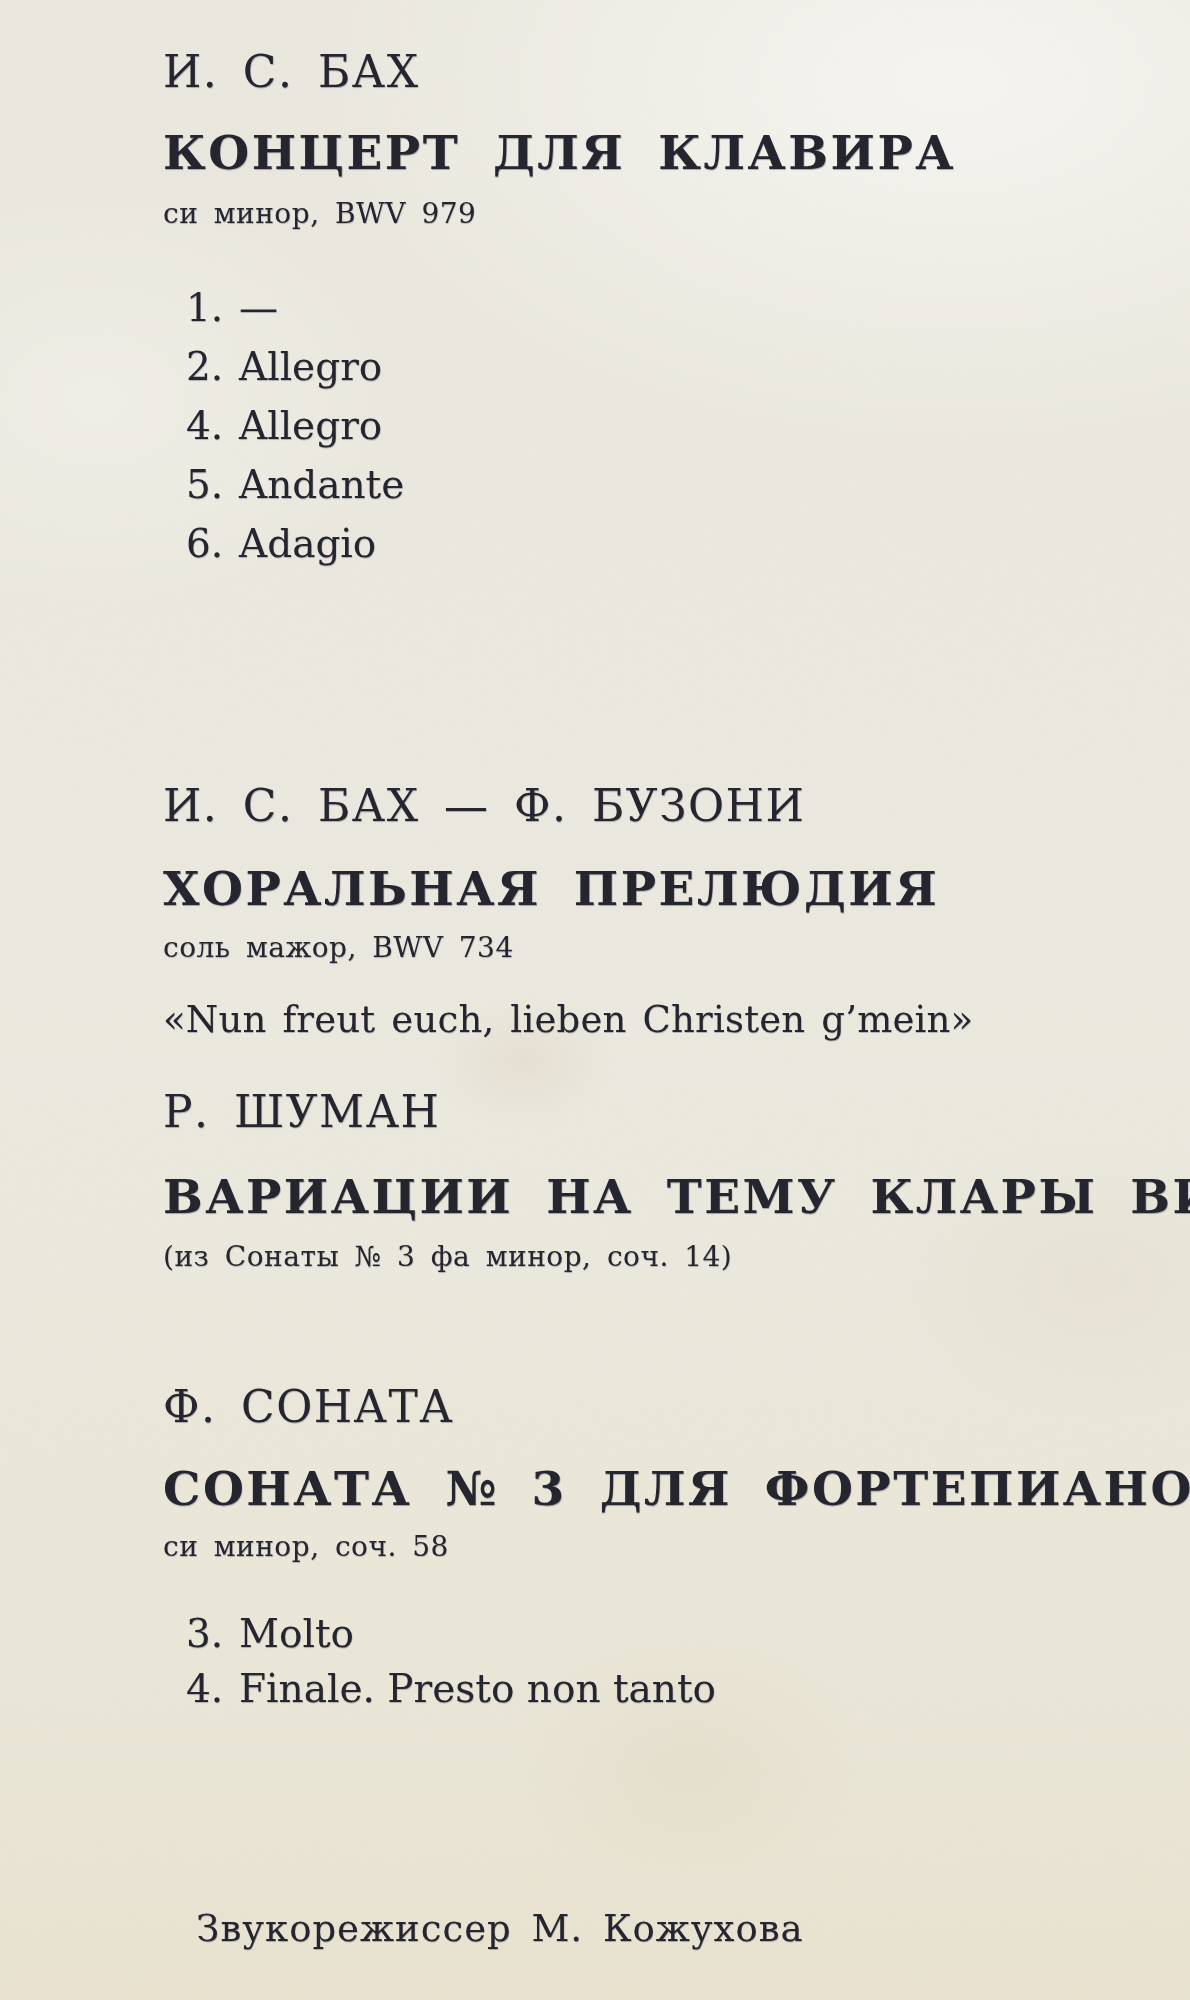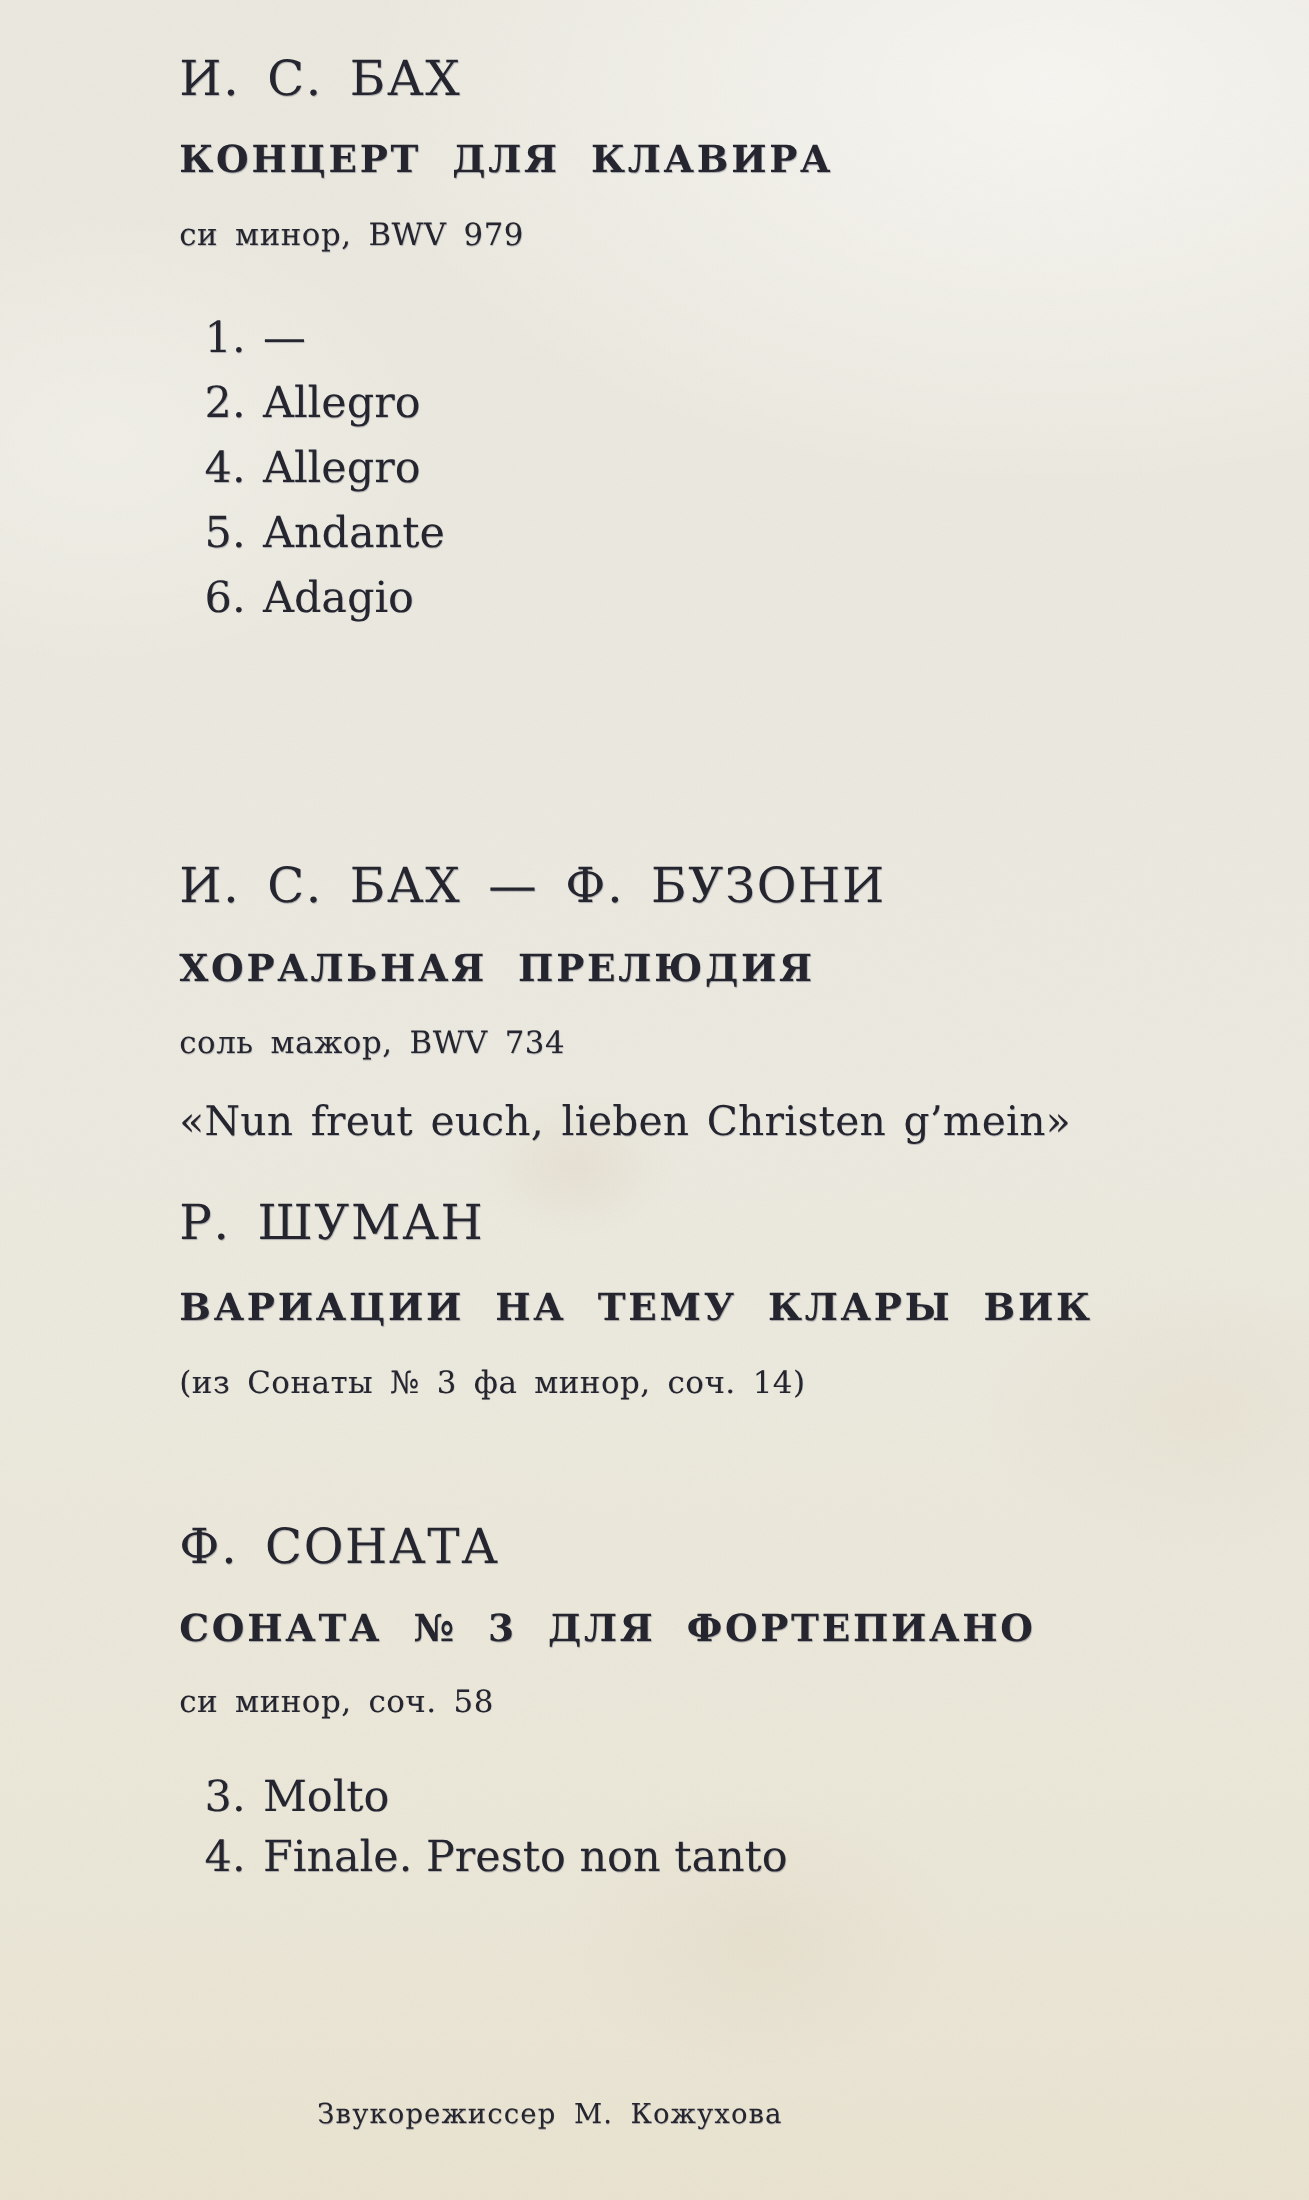--- a/index.html
+++ b/index.html
@@ -31,21 +31,21 @@
   }
   .abs { position: absolute; margin: 0; left: 163px; white-space: nowrap; }
   .composer {
     font-size: 44px;
     font-weight: normal;
     letter-spacing: 1.5px;
     word-spacing: 9px;
     text-shadow: 0.6px 0.9px 0.8px rgba(30,30,60,0.30);
   }
   .title {
-    font-size: 34px;
+    font-size: 47px;
     font-weight: bold;
     letter-spacing: 2.5px;
     word-spacing: 14px;
     text-shadow: 0.6px 1px 0.8px rgba(30,30,60,0.35);
   }
   .subtitle {
     font-size: 28px;
     letter-spacing: 0.5px;
     word-spacing: 6px;
     text-shadow: 0.5px 0.8px 0.7px rgba(30,30,60,0.28);
@@ -64,21 +64,21 @@
   .quote {
     font-size: 37px;
     letter-spacing: 0.2px;
     word-spacing: 4px;
     text-shadow: 0.4px 0.7px 0.6px rgba(30,30,60,0.26);
   }
   .credit {
     left: 80px;
     width: 840px;
     text-align: center;
-    font-size: 25px;
+    font-size: 37px;
     letter-spacing: 1px;
     word-spacing: 7px;
     text-shadow: 0.4px 0.6px 0.5px rgba(30,30,60,0.30);
   }
 </style>
 </head>
 <body>
 
 <div class="page">
 

